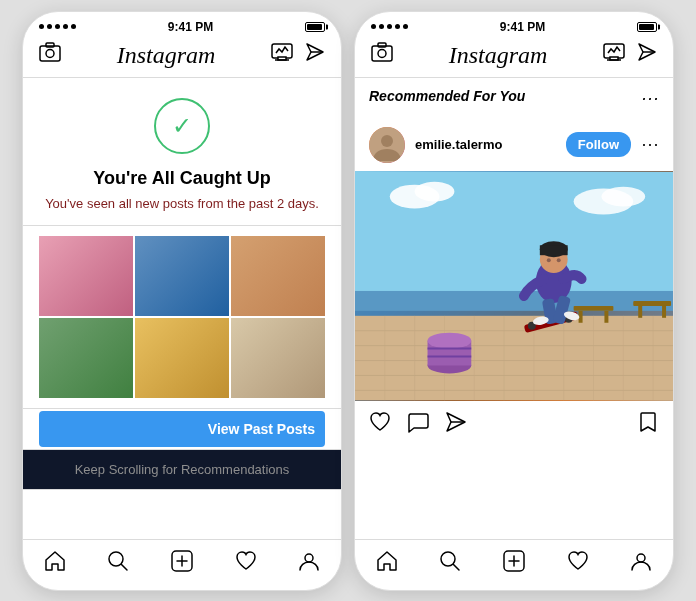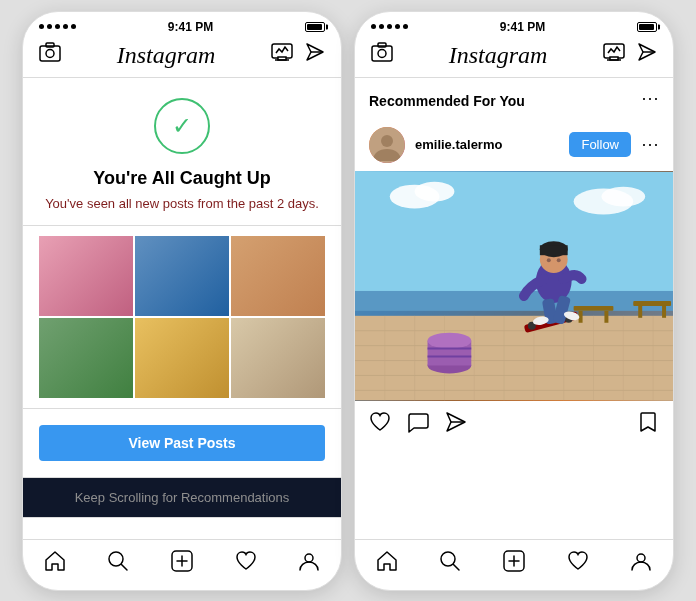--- a/index.html
+++ b/index.html
@@ -126,31 +126,31 @@
     }
     
     .cell-pink { background: linear-gradient(135deg, #e8a0b4, #c06080); }
     .cell-blue { background: linear-gradient(135deg, #6090c0, #2060a0); }
     .cell-tan { background: linear-gradient(135deg, #d4a070, #c08050); }
     .cell-green { background: linear-gradient(135deg, #70a070, #408040); }
     .cell-yellow { background: linear-gradient(135deg, #e8c060, #c09030); }
     .cell-beige { background: linear-gradient(135deg, #d8c8a8, #b09878); }
 
     .view-past-btn {
-      margin: 16px 16px;
+      margin: 2px 16px;
       background: #3897f0;
       color: #fff;
       border: none;
       border-radius: 4px;
       padding: 10px;
       width: calc(100% - 32px);
       font-size: 14px;
       font-weight: 600;
       cursor: pointer;
-      text-align: center;
+      text-align: right;
     }
 
     .keep-scrolling-bar {
       background: #0f172a;
       border-top: 1px solid #dbdbdb;
       border-bottom: 1px solid #dbdbdb;
       padding: 12px 16px;
       text-align: center;
       font-size: 13px;
       color: #8e8e8e;
@@ -164,22 +164,23 @@
       padding: 10px 0 12px;
       border-top: 1px solid #dbdbdb;
       margin-top: auto;
     }
     .bottom-nav-item { font-size: 22px; color: #000; cursor: pointer; }
 
     
     .recommended-header {
       display: flex;
       justify-content: space-between;
-      align-items: flex-end;
+      align-items: flex-start;
       padding: 10px 14px;
+      font-style: italic;
     }
     .recommended-title { font-size: 14px; font-weight: 600; color: #000; }
     .three-dots { font-size: 18px; color: #000; cursor: pointer; }
 
     .post-header {
       display: flex;
       align-items: center;
       padding: 8px 14px;
       gap: 10px;
     }
@@ -188,24 +189,24 @@
       border-radius: 50%;
       background: linear-gradient(135deg, #f09040, #c05080);
       overflow: hidden;
       flex-shrink: 0;
     }
     .username { font-size: 13px; font-weight: 600; flex: 1; }
     .follow-btn {
       background: #3897f0;
       color: #fff;
       border: none;
-      border-radius: 5px;
+      border-radius: 12px;
       padding: 5px 12px;
       font-size: 13px;
-      font-weight: 400;
+      font-weight: 700;
       cursor: pointer;
     }
 
     .post-image {
       width: 100%;
       height: 230px;
       background: linear-gradient(135deg, #87CEEB 0%, #4682B4 30%, #8B4513 60%, #D2691E 80%, #c0a080 100%);
       overflow: hidden;
       position: relative;
     }

